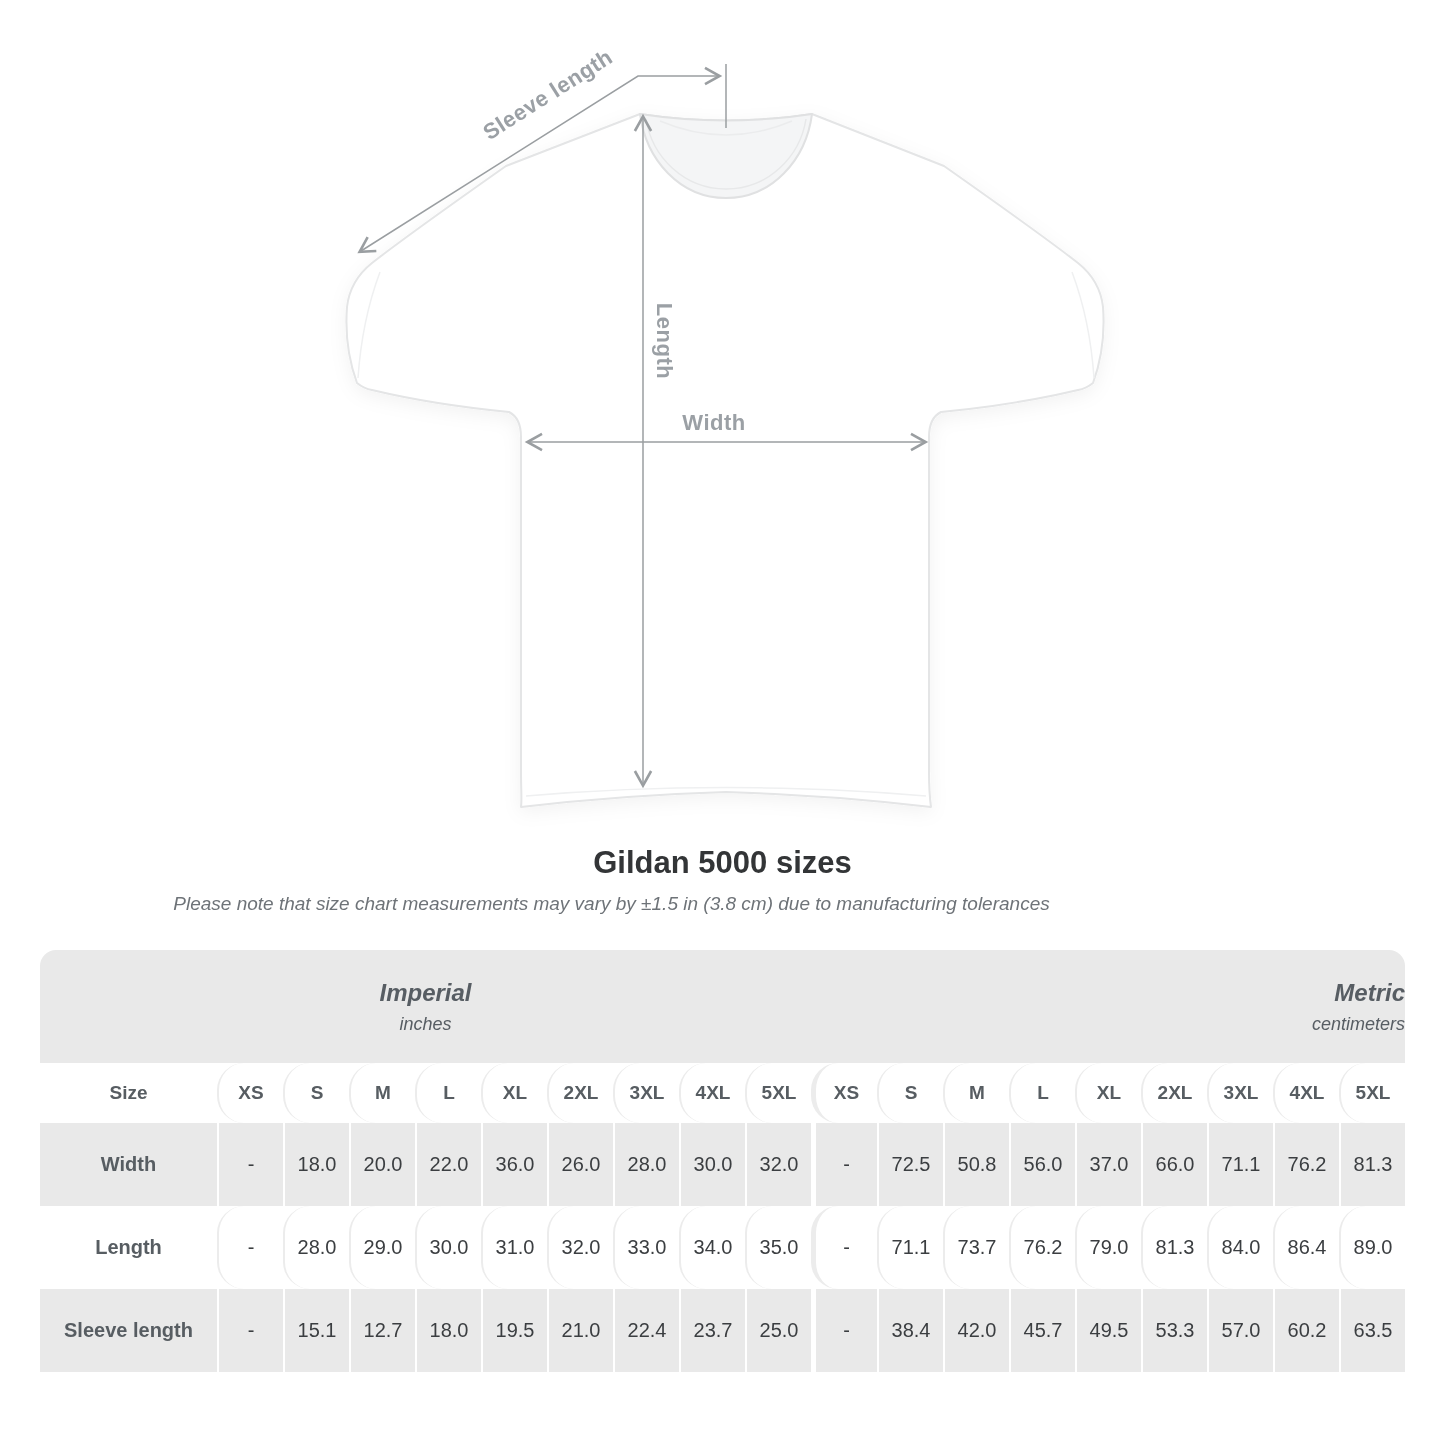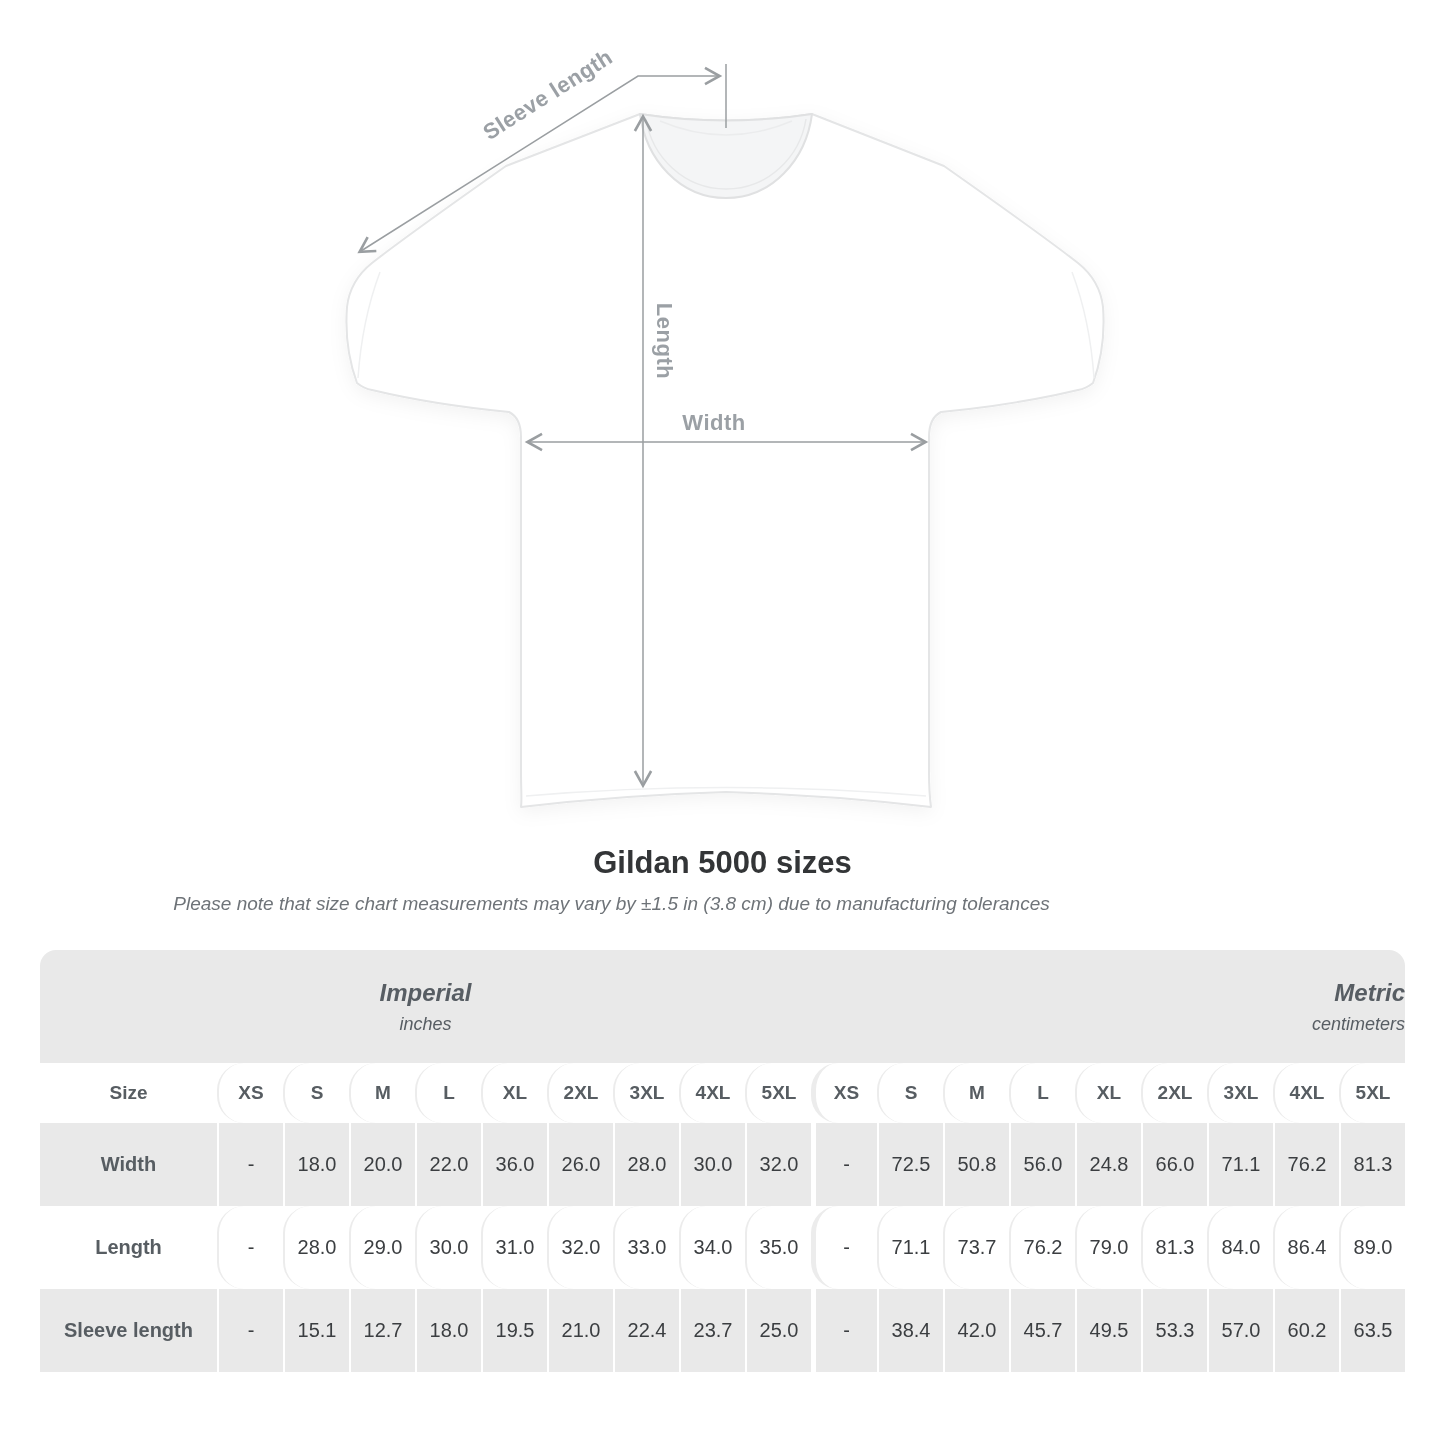--- a/index.html
+++ b/index.html
@@ -165,21 +165,21 @@
       <div class="val">22.0</div>
       <div class="val">36.0</div>
       <div class="val">26.0</div>
       <div class="val">28.0</div>
       <div class="val">30.0</div>
       <div class="val">32.0</div>
       <div class="val">-</div>
       <div class="val">72.5</div>
       <div class="val">50.8</div>
       <div class="val">56.0</div>
-      <div class="val">24.8</div>
+      <div class="val">37.0</div>
       <div class="val">66.0</div>
       <div class="val">71.1</div>
       <div class="val">76.2</div>
       <div class="val">81.3</div>
     </div>
 
     <div class="trow r-data white">
       <div class="rlabel">Length</div>
       <div class="val">-</div>
       <div class="val">28.0</div>

